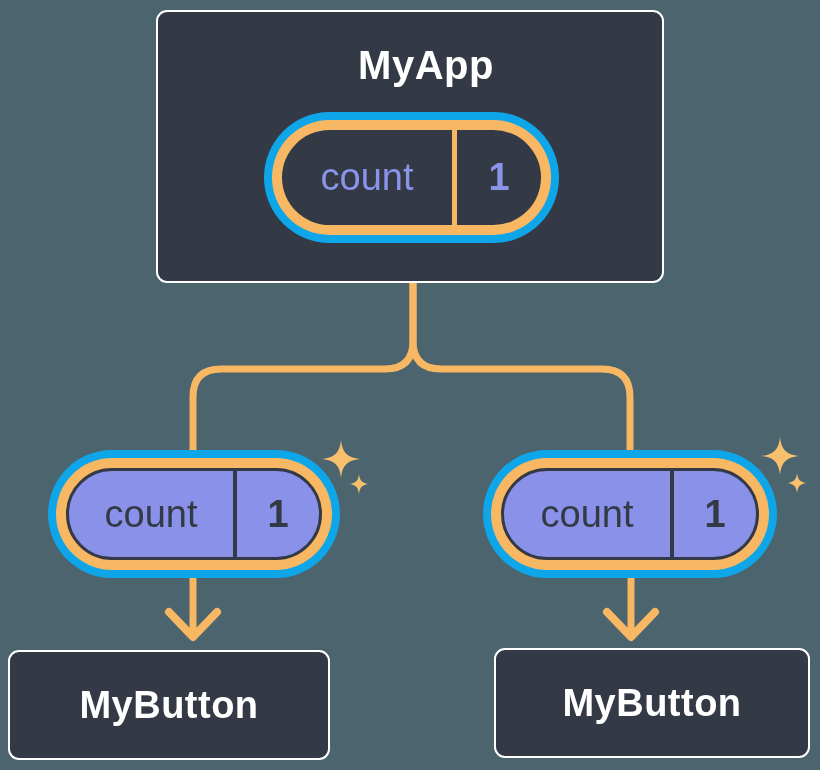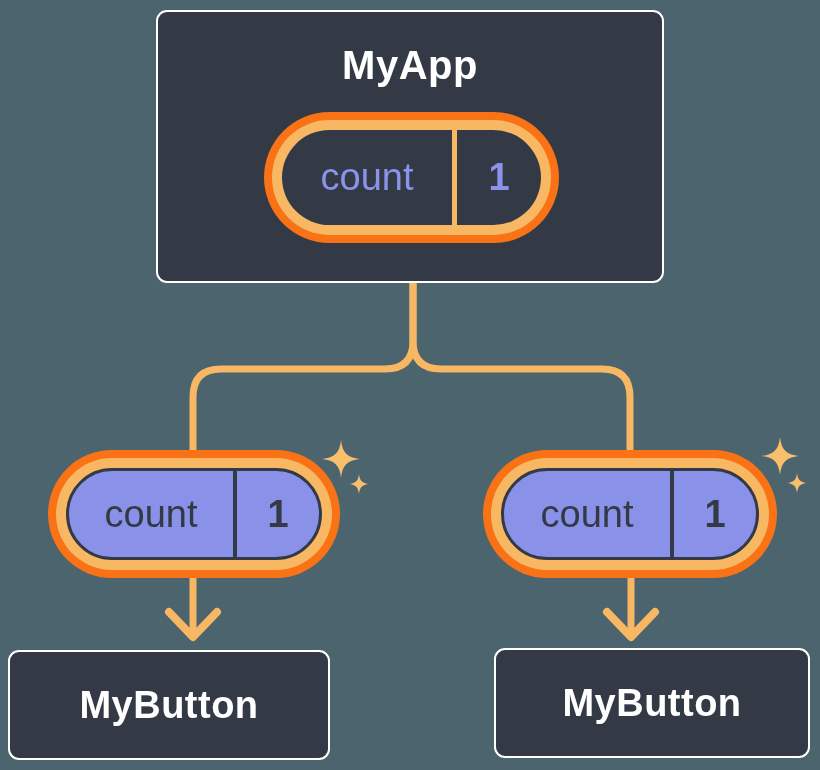--- a/index.html
+++ b/index.html
@@ -28,21 +28,21 @@
     display:flex;align-items:center;justify-content:center;
     color:#ffffff;
     font-size:40px;
     font-weight:600;
     letter-spacing:0.5px;
   }
 
   
   .pill-outer{
     position:absolute;
-    background:#f97316;
+    background:#0ea5e9;
     border-radius:999px;
     padding:8px;
     text-align:right;
   }
   .pill-mid{
     background:#f8b863;
     border-radius:999px;
     width:100%;height:100%;
     padding:10px;
   }
@@ -94,21 +94,21 @@
       <path d="M0 -1 C0.07 -0.33 0.33 -0.07 1 0 C0.33 0.07 0.07 0.33 0 1 C-0.07 0.33 -0.33 0.07 -1 0 C-0.33 -0.07 -0.07 -0.33 0 -1 Z" transform="translate(563,122) scale(21)"></path>
       <path d="M0 -1 C0.07 -0.33 0.33 -0.07 1 0 C0.33 0.07 0.07 0.33 0 1 C-0.07 0.33 -0.33 0.07 -1 0 C-0.33 -0.07 -0.07 -0.33 0 -1 Z" transform="translate(581,148) scale(12)"></path>
       <path d="M0 -1 C0.07 -0.33 0.33 -0.07 1 0 C0.33 0.07 0.07 0.33 0 1 C-0.07 0.33 -0.33 0.07 -1 0 C-0.33 -0.07 -0.07 -0.33 0 -1 Z" transform="translate(341,459) scale(19)"></path>
       <path d="M0 -1 C0.07 -0.33 0.33 -0.07 1 0 C0.33 0.07 0.07 0.33 0 1 C-0.07 0.33 -0.33 0.07 -1 0 C-0.33 -0.07 -0.07 -0.33 0 -1 Z" transform="translate(359,484) scale(10)"></path>
       <path d="M0 -1 C0.07 -0.33 0.33 -0.07 1 0 C0.33 0.07 0.07 0.33 0 1 C-0.07 0.33 -0.33 0.07 -1 0 C-0.33 -0.07 -0.07 -0.33 0 -1 Z" transform="translate(780,456) scale(19)"></path>
       <path d="M0 -1 C0.07 -0.33 0.33 -0.07 1 0 C0.33 0.07 0.07 0.33 0 1 C-0.07 0.33 -0.33 0.07 -1 0 C-0.33 -0.07 -0.07 -0.33 0 -1 Z" transform="translate(797,483) scale(10)"></path>
     </g>
   </svg>
 
   <div class="node" style="left:156px; top:10px; width:508px; height:273px;"></div>
-  <div class="node-label" style="left:156px; top:38px; width:508px; height:54px;">MyApp</div>
+  <div class="node-label" style="left:172px; top:38px; width:508px; height:54px;">MyApp</div>
 
   <div class="pill-outer top-pill" style="left:264px; top:112px; width:295px; height:131px;">
     <div class="pill-mid">
       <div class="pill-core dark">
         <div class="pill-cell name">count</div>
         <div class="pill-divider orange"></div>
         <div class="pill-cell value">1</div>
       </div>
     </div>
   </div>

